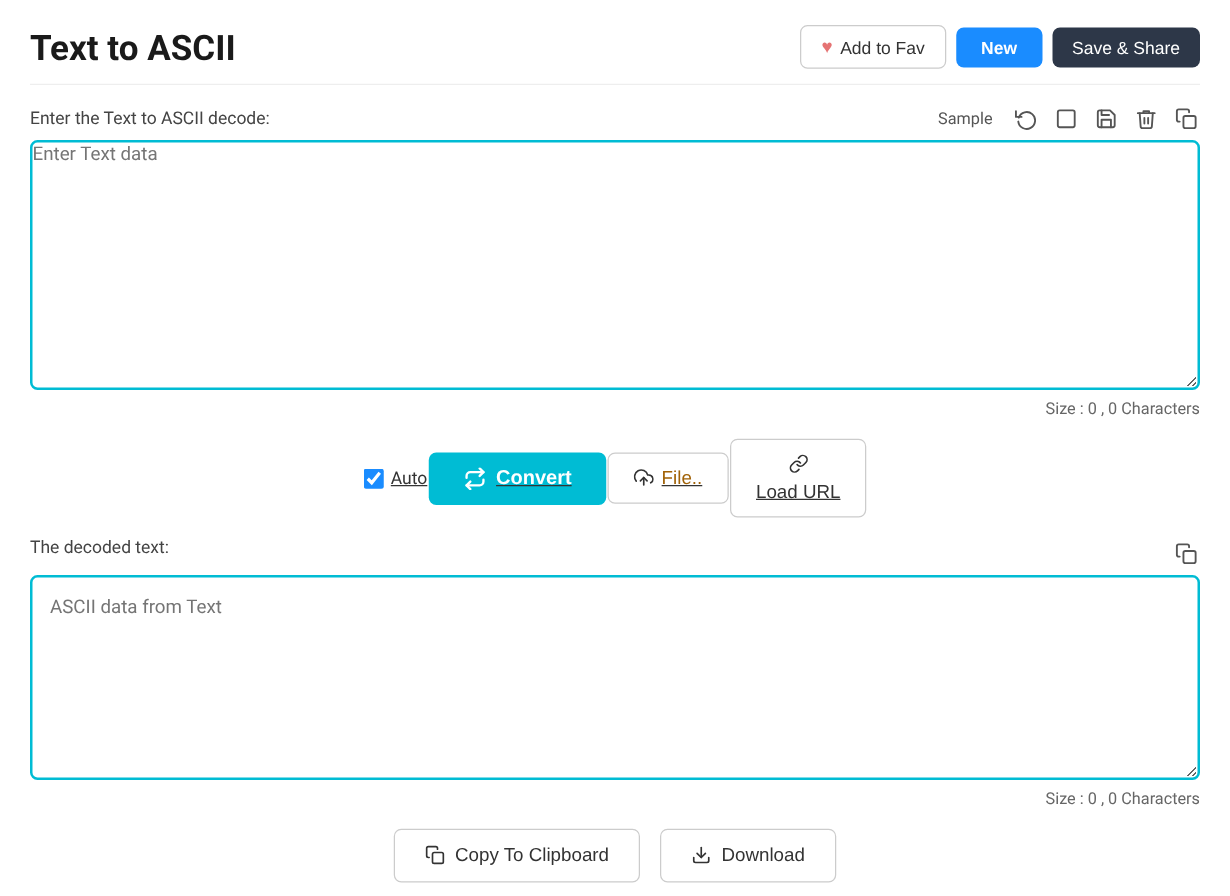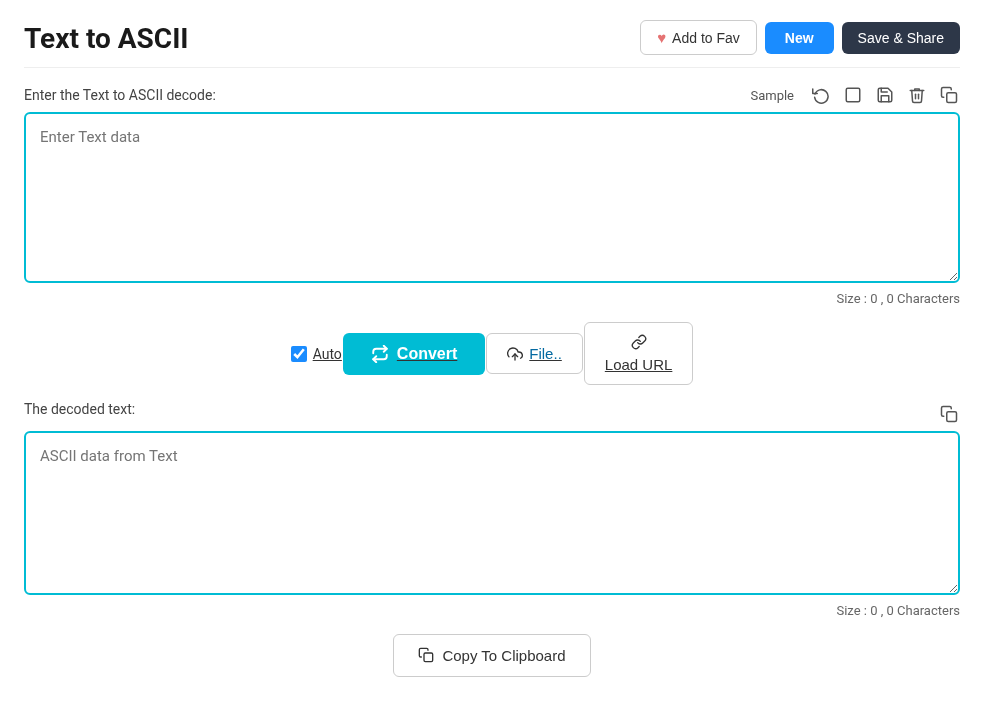--- a/index.html
+++ b/index.html
@@ -108,24 +108,23 @@
     .icon-btn {
       cursor: pointer;
       color: #555;
       font-size: 16px;
       padding: 2px;
       border-radius: 3px;
     }
 
     .input-textarea {
       width: 100%;
-      height: 171px;
+      height: 200px;
       border: 2px solid #00bcd4;
       border-radius: 6px;
-      padding: 14px;
       font-size: 15px;
       color: #999;
       resize: vertical;
       outline: none;
       font-family: inherit;
     }
 
     .output-textarea {
       width: 100%;
       height: 164px;
@@ -181,25 +180,25 @@
       color: #fff;
       border: none;
       border-radius: 6px;
       font-size: 16px;
       font-weight: 600;
       cursor: pointer;
     }
 
     .btn-file {
       display: flex;
-      align-items: flex-end;
+      align-items: flex-start;
       gap: 6px;
       padding: 11px 20px;
       background: #fff;
-      color: #0369a1;
+      color: #a16207;
       border: 1px solid #ccc;
       border-radius: 6px;
       font-size: 15px;
       cursor: pointer;
     }
 
     .btn-loadurl {
       display: flex;
       align-items: center;
       gap: 6px;
@@ -377,16 +376,24 @@
 
 
 <div class="bottom-buttons">
   <button class="btn-clipboard">
     <svg width="16" height="16" viewBox="0 0 24 24" fill="none" stroke="#333" stroke-width="2" stroke-linecap="round" stroke-linejoin="round">
       <rect x="9" y="9" width="13" height="13" rx="2" ry="2"></rect>
       <path d="M5 15H4a2 2 0 0 1-2-2V4a2 2 0 0 1 2-2h9a2 2 0 0 1 2 2v1"></path>
     </svg>
     <span>Copy To Clipboard</span>
   </button>
+  <button class="btn-download">
+    <svg width="16" height="16" viewBox="0 0 24 24" fill="none" stroke="#333" stroke-width="2" stroke-linecap="round" stroke-linejoin="round">
+      <path d="M21 15v4a2 2 0 0 1-2 2H5a2 2 0 0 1-2-2v-4"></path>
+      <polyline points="7 10 12 15 17 10"></polyline>
+      <line x1="12" y1="15" x2="12" y2="3"></line>
+    </svg>
+    <span>Download</span>
+  </button>
 </div>
 
 
 
 
 </body></html>

